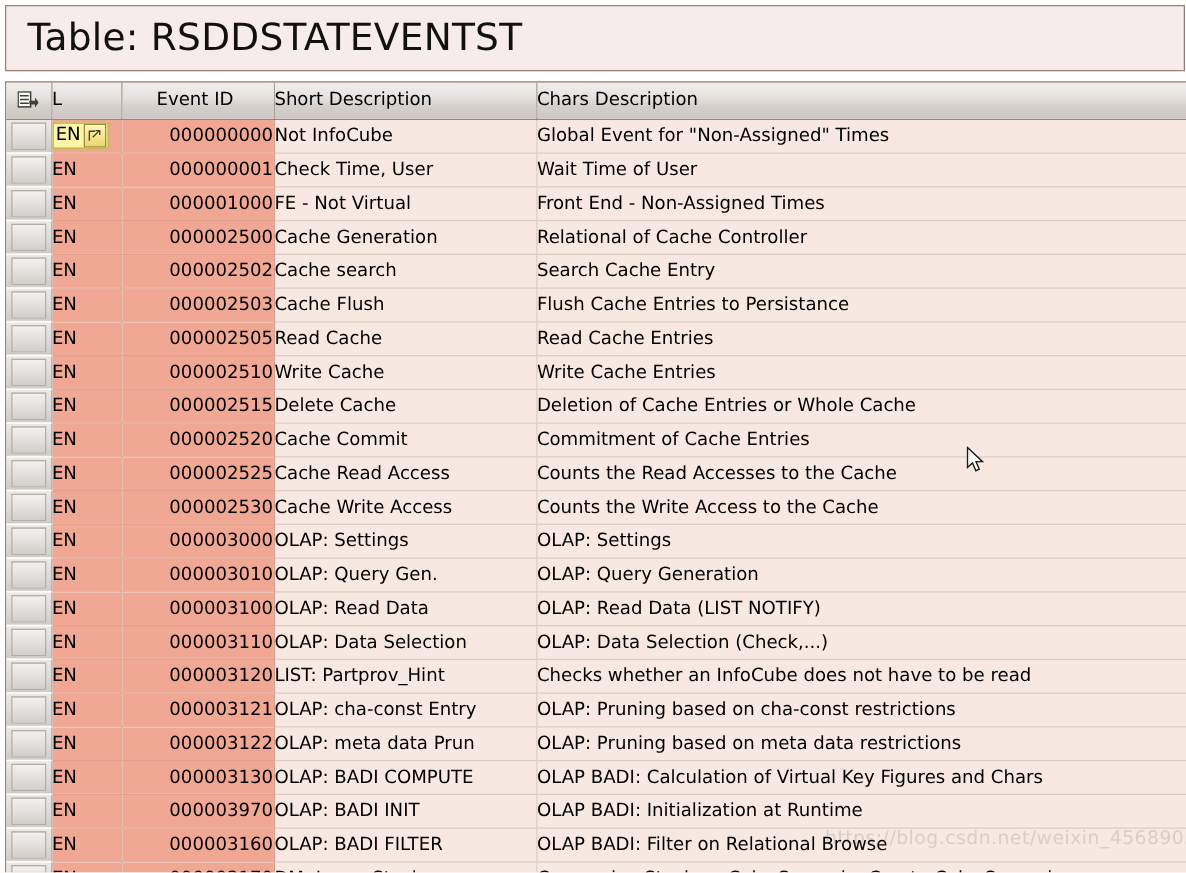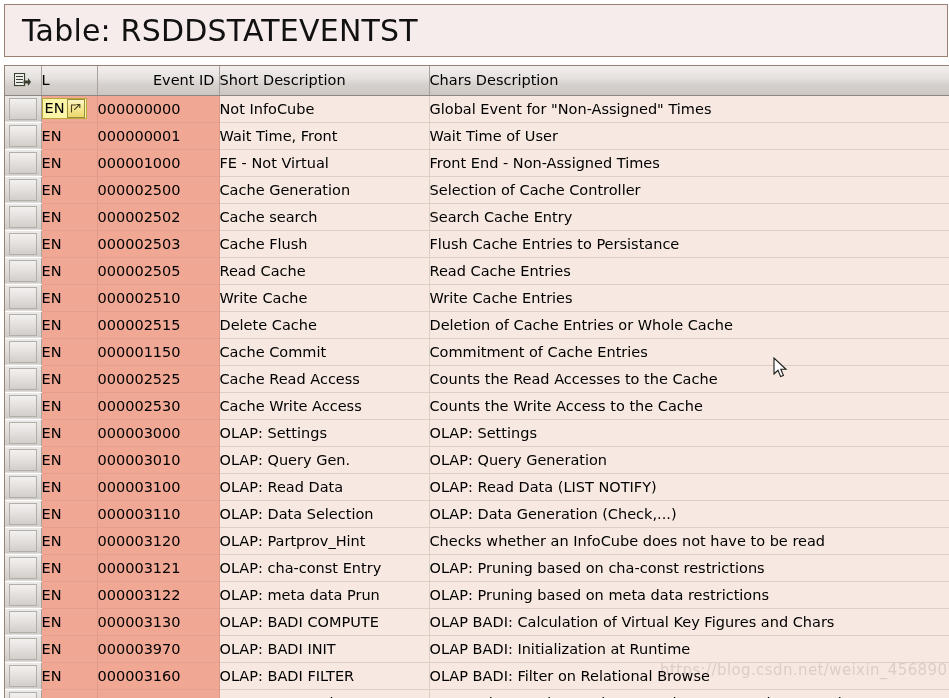--- a/index.html
+++ b/index.html
@@ -91,21 +91,21 @@
     border-right: 1px solid #a9a19b;
     border-bottom: 1px solid #8d8680;
     font-weight: normal;
     font-size: 14.5px;
     color: #000000;
     text-align: left;
     padding-left: 5px;
     vertical-align: middle;
     position: relative;
   }
-  thead th.num { text-align: right; padding-right: 4px; padding-left: 0; }
+  thead th.num { text-align: center; padding-right: 4px; padding-left: 0; }
   thead th.corner { padding-left: 0; text-align: center; }
 
   .corner-icon {
     display: inline-block;
     width: 17px;
     height: 15px;
     position: relative;
     top: 2px;
   }
 
@@ -133,21 +133,21 @@
     border: 1px solid #b4aea8;
     box-sizing: border-box;
   }
 
   td.key-cell {
     background: #f0a794;
     border-right: 1px solid #e09a88;
     border-bottom: 1px solid #e3a08e;
   }
   td.lang-cell { padding-left: 5px; }
-  td.evid-cell { padding-right: 4px; }
+  td.evid-cell { text-align: right; padding-right: 4px; }
 
   td.data-cell {
     background: #f7e9e1;
     border-right: 1px solid #dccfc6;
     border-bottom: 1px solid #dccfc6;
     padding-left: 5px;
   }
 
   
   .lang-selected {
@@ -253,40 +253,40 @@
             <td class="key-cell evid-cell"><span>000000000</span></td>
             <td class="data-cell"><span>Not InfoCube</span></td>
             <td class="data-cell"><span>Global Event for "Non-Assigned" Times</span></td>
           </tr>
           <tr>
             <td class="sel-cell">
               <div class="sel-box"></div>
             </td>
             <td class="key-cell lang-cell"><span>EN</span></td>
             <td class="key-cell evid-cell"><span>000000001</span></td>
-            <td class="data-cell"><span>Wait Time, Front</span></td>
+            <td class="data-cell"><span>Check Time, User</span></td>
             <td class="data-cell"><span>Wait Time of User</span></td>
           </tr>
           <tr>
             <td class="sel-cell">
               <div class="sel-box"></div>
             </td>
             <td class="key-cell lang-cell"><span>EN</span></td>
             <td class="key-cell evid-cell"><span>000001000</span></td>
             <td class="data-cell"><span>FE - Not Virtual</span></td>
             <td class="data-cell"><span>Front End - Non-Assigned Times</span></td>
           </tr>
           <tr>
             <td class="sel-cell">
               <div class="sel-box"></div>
             </td>
             <td class="key-cell lang-cell"><span>EN</span></td>
             <td class="key-cell evid-cell"><span>000002500</span></td>
             <td class="data-cell"><span>Cache Generation</span></td>
-            <td class="data-cell"><span>Selection of Cache Controller</span></td>
+            <td class="data-cell"><span>Relational of Cache Controller</span></td>
           </tr>
           <tr>
             <td class="sel-cell">
               <div class="sel-box"></div>
             </td>
             <td class="key-cell lang-cell"><span>EN</span></td>
             <td class="key-cell evid-cell"><span>000002502</span></td>
             <td class="data-cell"><span>Cache search</span></td>
             <td class="data-cell"><span>Search Cache Entry</span></td>
           </tr>
@@ -324,21 +324,21 @@
             <td class="key-cell lang-cell"><span>EN</span></td>
             <td class="key-cell evid-cell"><span>000002515</span></td>
             <td class="data-cell"><span>Delete Cache</span></td>
             <td class="data-cell"><span>Deletion of Cache Entries or Whole Cache</span></td>
           </tr>
           <tr>
             <td class="sel-cell">
               <div class="sel-box"></div>
             </td>
             <td class="key-cell lang-cell"><span>EN</span></td>
-            <td class="key-cell evid-cell"><span>000001150</span></td>
+            <td class="key-cell evid-cell"><span>000002520</span></td>
             <td class="data-cell"><span>Cache Commit</span></td>
             <td class="data-cell"><span>Commitment of Cache Entries</span></td>
           </tr>
           <tr>
             <td class="sel-cell">
               <div class="sel-box"></div>
             </td>
             <td class="key-cell lang-cell"><span>EN</span></td>
             <td class="key-cell evid-cell"><span>000002525</span></td>
             <td class="data-cell"><span>Cache Read Access</span></td>
@@ -380,29 +380,29 @@
             <td class="data-cell"><span>OLAP: Read Data</span></td>
             <td class="data-cell"><span>OLAP: Read Data (LIST NOTIFY)</span></td>
           </tr>
           <tr>
             <td class="sel-cell">
               <div class="sel-box"></div>
             </td>
             <td class="key-cell lang-cell"><span>EN</span></td>
             <td class="key-cell evid-cell"><span>000003110</span></td>
             <td class="data-cell"><span>OLAP: Data Selection</span></td>
-            <td class="data-cell"><span>OLAP: Data Generation (Check,...)</span></td>
+            <td class="data-cell"><span>OLAP: Data Selection (Check,...)</span></td>
           </tr>
           <tr>
             <td class="sel-cell">
               <div class="sel-box"></div>
             </td>
             <td class="key-cell lang-cell"><span>EN</span></td>
             <td class="key-cell evid-cell"><span>000003120</span></td>
-            <td class="data-cell"><span>OLAP: Partprov_Hint</span></td>
+            <td class="data-cell"><span>LIST: Partprov_Hint</span></td>
             <td class="data-cell"><span>Checks whether an InfoCube does not have to be read</span></td>
           </tr>
           <tr>
             <td class="sel-cell">
               <div class="sel-box"></div>
             </td>
             <td class="key-cell lang-cell"><span>EN</span></td>
             <td class="key-cell evid-cell"><span>000003121</span></td>
             <td class="data-cell"><span>OLAP: cha-const Entry</span></td>
             <td class="data-cell"><span>OLAP: Pruning based on cha-const restrictions</span></td>

